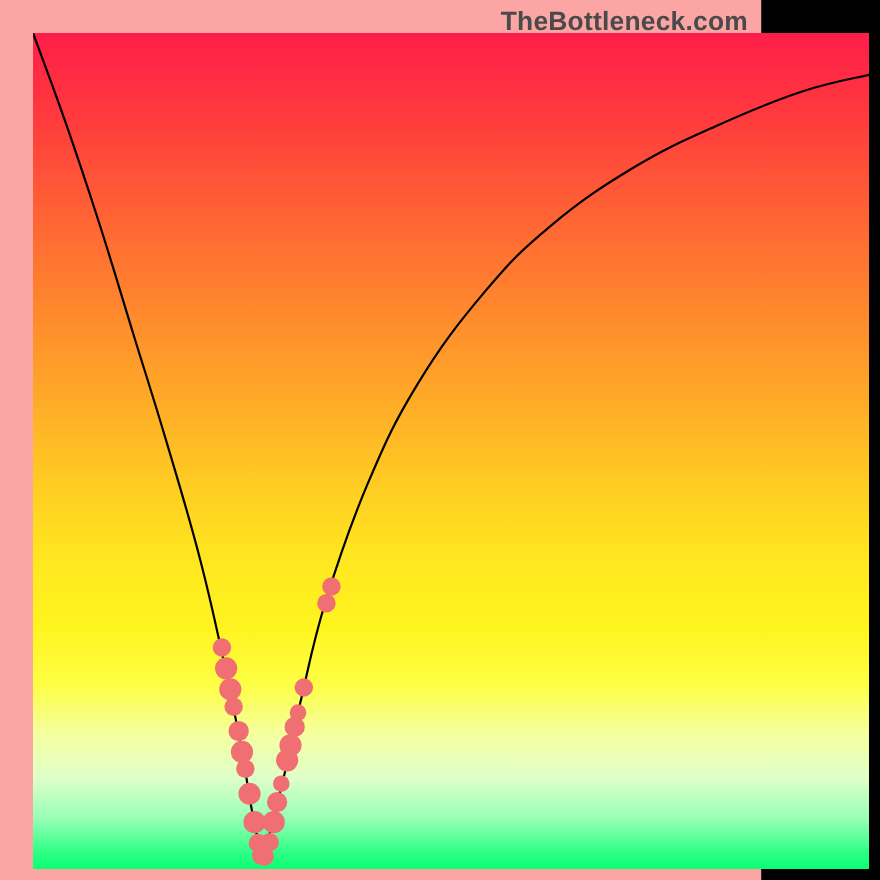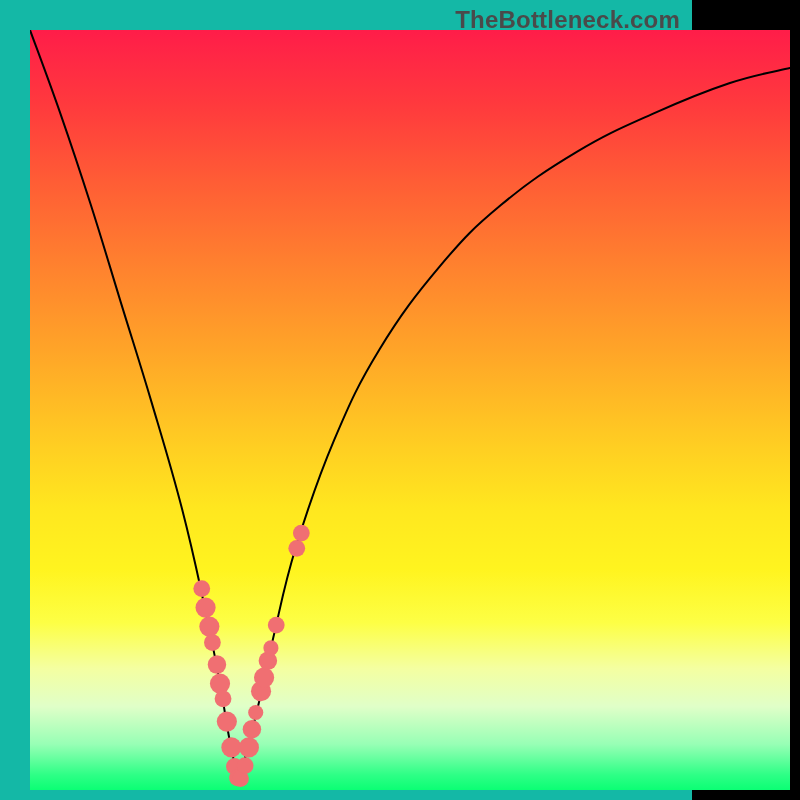--- a/index.html
+++ b/index.html
@@ -8,21 +8,21 @@
     width: 800px;
     height: 800px;
     overflow: hidden;
     background: #000;
     font-family: Arial, Helvetica, sans-serif;
   }
   .frame {
     position: relative;
     width: 692px;
     height: 800px;
-    background: #14b8a6;
+    background: #fca5a5;
   }
   .plot-area {
     position: absolute;
     left: 30px;
     top: 30px;
     width: 760px;
     height: 760px;
     background: linear-gradient(to bottom,
       #ff1d49 0%,
       #ff3a3d 10%,

